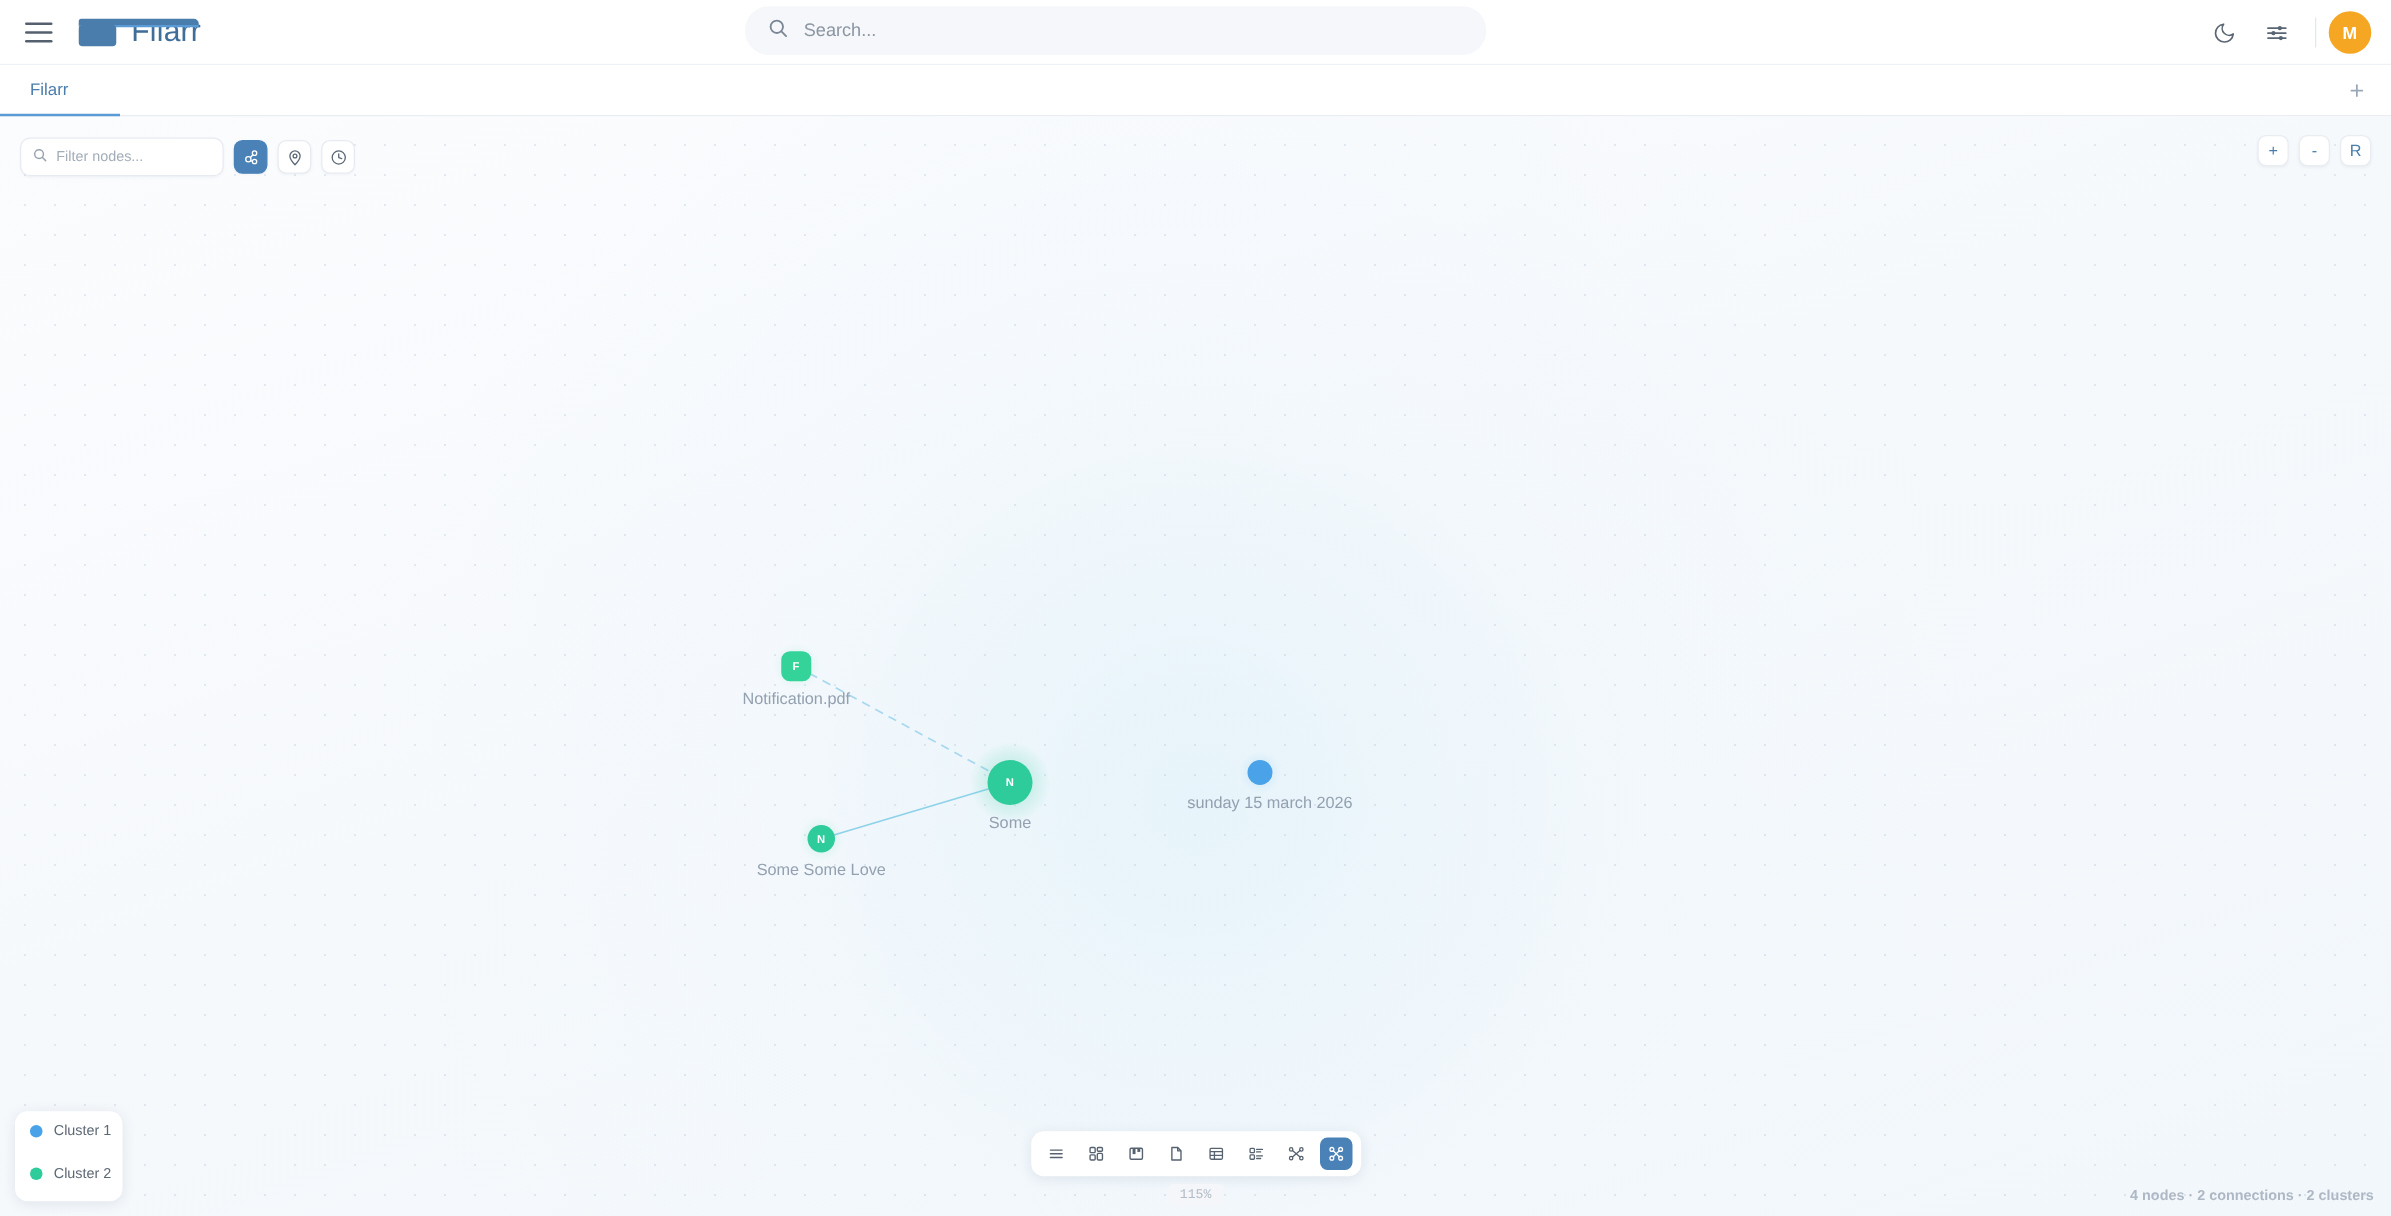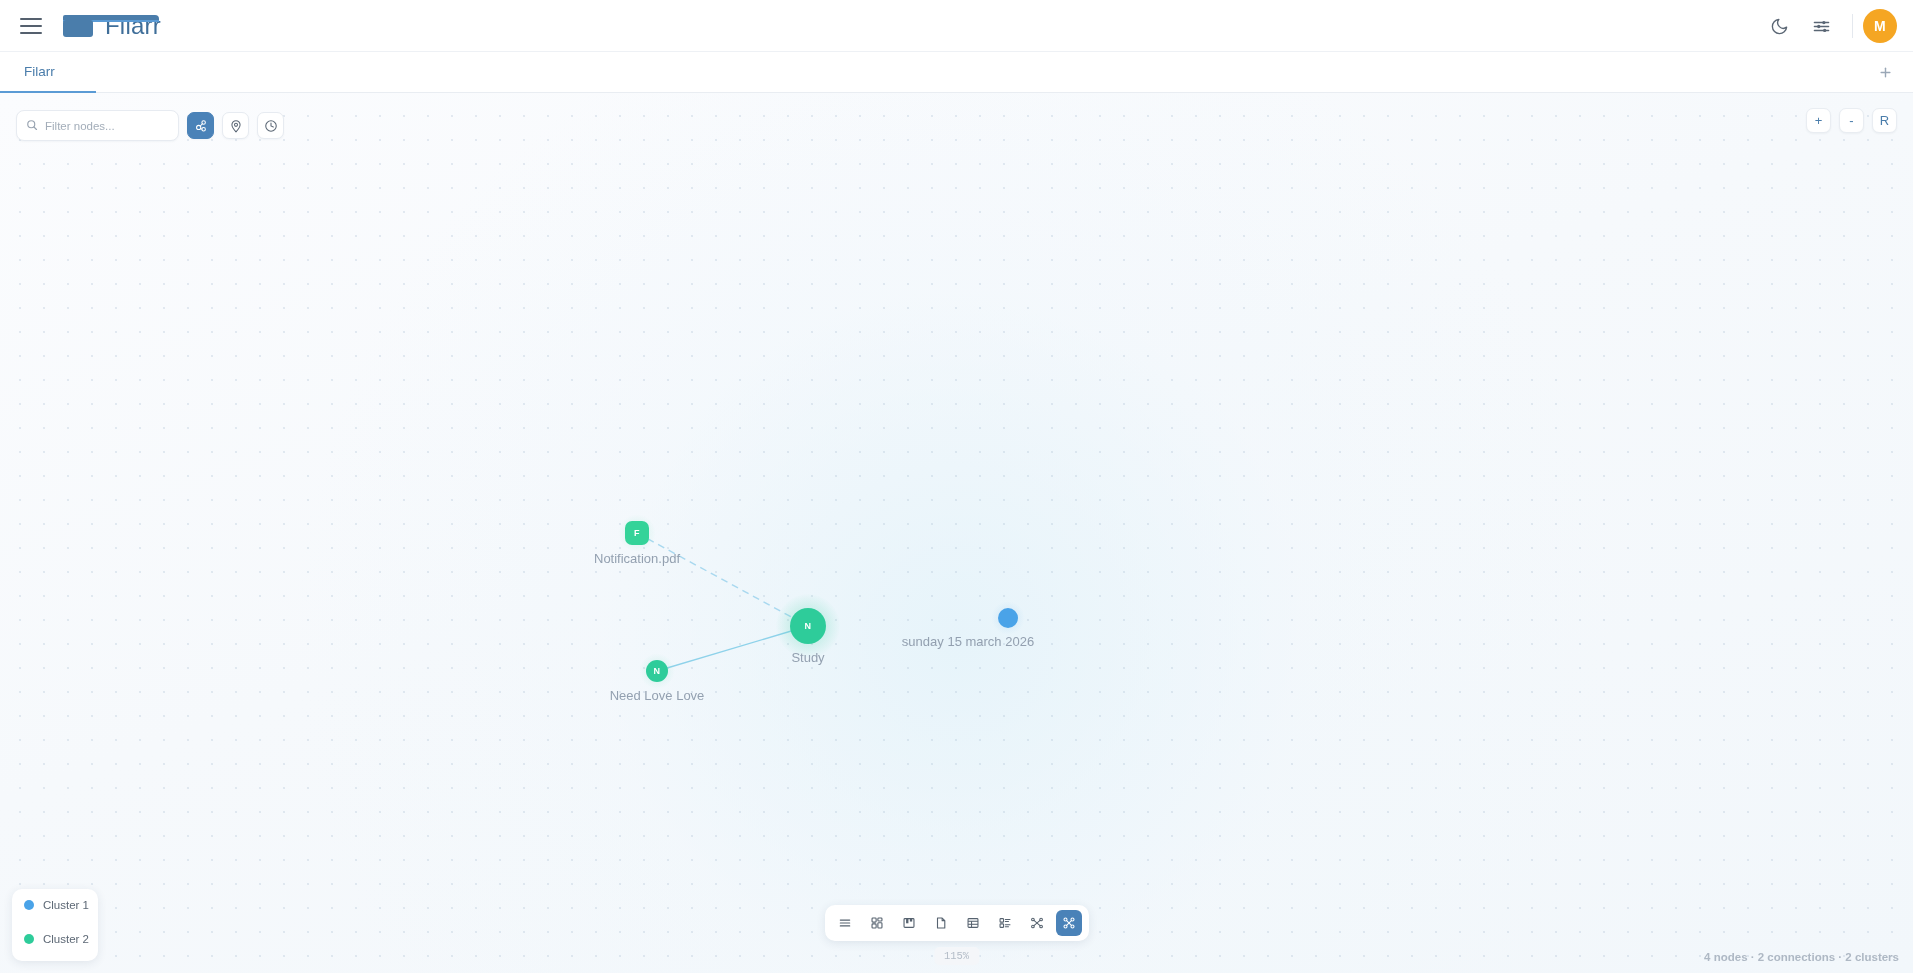--- a/index.html
+++ b/index.html
@@ -195,20 +195,29 @@
         <i></i>
     </div>
     <div class="brand">
       <span class="folder-icon">
         <span class="tab"></span>
           <span class="body"></span>
       </span>
       <span class="brand-name">Filarr</span>
     </div>
 
+    <div class="searchwrap">
+      <span class="mag">
+        <svg width="17" height="17" viewBox="0 0 24 24" fill="none" stroke="#7b8795" stroke-width="2.1" stroke-linecap="round">
+          <circle cx="10.5" cy="10.5" r="7"></circle>
+            <line x1="16" y1="16" x2="21" y2="21"></line>
+        </svg>
+      </span>
+      <input class="search-input" type="text" placeholder="Search..." style="">
+    </div>
 
     <div class="topright">
       <div class="ticon">
         <svg width="19" height="19" viewBox="0 0 24 24" fill="none" stroke="#5a6674" stroke-width="1.7" stroke-linecap="round" stroke-linejoin="round">
           <path d="M21 12.8A9 9 0 1 1 11.2 3a7 7 0 0 0 9.8 9.8z"></path>
         </svg>
       </div>
       <div class="ticon">
         <svg width="19" height="19" viewBox="0 0 24 24" fill="none" stroke="#5a6674" stroke-width="1.7" stroke-linecap="round">
           <line x1="3" y1="7" x2="21" y2="7"></line>
@@ -287,29 +296,29 @@
       <div id="node-layer">
           <div class="glow" style="width: 38px; height: 38px; left: 618px; top: 421px; background: radial-gradient(circle, rgba(52, 211, 153, 0.18) 0%, rgba(52, 211, 153, 0) 70%);"></div>
           <div class="node square" style="width: 24px; height: 24px; left: 625px; top: 428px; background: rgb(52, 211, 153);">
             <span>F</span>
           </div>
           <div class="nlabel" style="left: 637px; top: 458px;">Notification.pdf</div>
           <div class="glow" style="width: 64px; height: 64px; left: 776px; top: 501px; background: radial-gradient(circle, rgba(46, 204, 154, 0.333) 0%, rgba(46, 204, 154, 0.133) 45%, rgba(46, 204, 154, 0) 72%);"></div>
           <div class="node circle" style="width: 36px; height: 36px; left: 790px; top: 515px; background: rgb(46, 204, 154);">
             <span>N</span>
           </div>
-          <div class="nlabel" style="left: 808px; top: 557px;">Study</div>
+          <div class="nlabel" style="left: 808px; top: 557px;">Some</div>
           <div class="glow" style="width: 36px; height: 36px; left: 639px; top: 560px; background: radial-gradient(circle, rgba(46, 204, 154, 0.18) 0%, rgba(46, 204, 154, 0) 70%);"></div>
           <div class="node circle" style="width: 22px; height: 22px; left: 646px; top: 567px; background: rgb(46, 204, 154);">
             <span>N</span>
           </div>
-          <div class="nlabel" style="left: 657px; top: 595px;">Need Love Love</div>
+          <div class="nlabel" style="left: 657px; top: 595px;">Some Some Love</div>
           <div class="glow" style="width: 34px; height: 34px; left: 991px; top: 508px; background: radial-gradient(circle, rgba(74, 163, 232, 0.18) 0%, rgba(74, 163, 232, 0) 70%);"></div>
           <div class="node circle" style="width: 20px; height: 20px; left: 998px; top: 515px; background: rgb(74, 163, 232);"></div>
-          <div class="nlabel" style="left: 968px; top: 541px;">sunday 15 march 2026</div>
+          <div class="nlabel" style="left: 1016px; top: 541px;">sunday 15 march 2026</div>
         </div>
     </div>
 
     <div class="legend">
       <div class="legend-row">
         <span class="legend-dot" style="background:#4aa3e8"></span>
         <span class="legend-txt">Cluster 1</span>
       </div>
       <div class="legend-row">
         <span class="legend-dot" style="background:#2ecc9a"></span>

